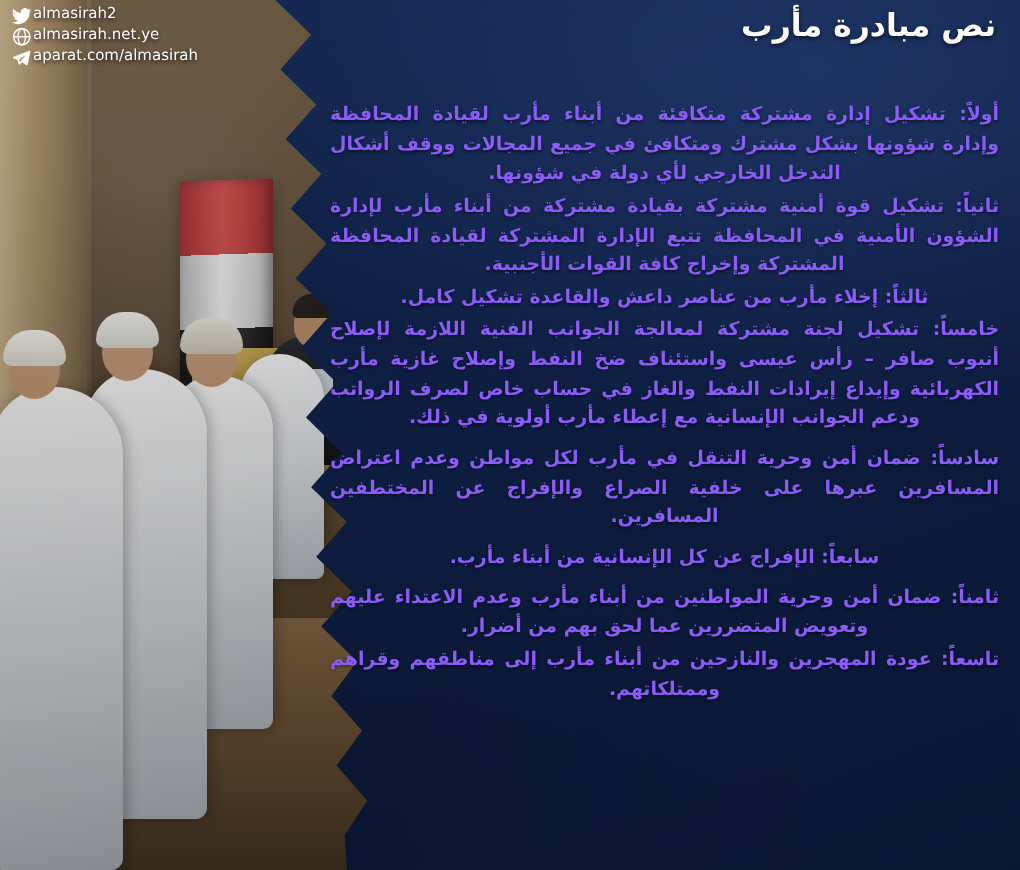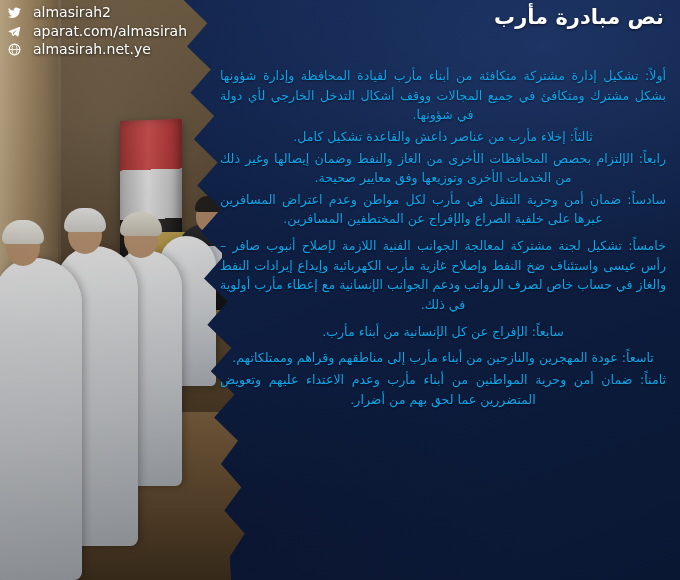--- a/index.html
+++ b/index.html
@@ -177,45 +177,45 @@
   
   .body-wrap {
     position: absolute;
     top: 66px; right: 14px;
     width: 446px;
     direction: rtl;
     text-align: justify;
     text-align-last: center;
   }
   .para {
-    color: #0ea5e9;
+    color: #8b5cf6;
     font-size: 12.6px;
     line-height: 1.56;
     margin-bottom: 2px;
-    font-weight: normal;
+    font-weight: bold;
     letter-spacing: .1px;
     text-shadow: 0 1px 2px rgba(0,0,0,.5);
   }
   .para.spaced { margin-bottom: 7px; }
 
   
   .wm {
     position: absolute;
     top: 4px; left: 8px;
     direction: ltr;
     text-align: left;
     color: #ffffff;
     text-shadow: 0 1px 3px rgba(0,0,0,.75);
   }
   .wm-row {
     display: flex;
     align-items: center;
-    gap: 12px;
+    gap: 1px;
     margin-bottom: 1px;
-    font-size: 14px;
+    font-size: 10px;
     line-height: 1.25;
   }
   .wm-row .label { font-weight: normal; }
   .ico { width: 13px; height: 13px; flex: 0 0 13px; display: block; }
   .ico svg { width: 13px; height: 13px; display: block; }
 </style>
 </head>
 <body>
 
 <div id="page">
@@ -255,51 +255,51 @@
   <div class="panel">
     <div class="panel-texture"></div>
   </div>
 
   <div class="title-wrap">
     <div class="title-line">نص مبادرة مأرب</div>
   </div>
 
   <div class="body-wrap">
       <div class="para">أولاً: تشكيل إدارة مشتركة متكافئة من أبناء مأرب لقيادة المحافظة وإدارة شؤونها بشكل مشترك ومتكافئ في جميع المجالات ووقف أشكال التدخل الخارجي لأي دولة في شؤونها.</div>
+      <div class="para">ثانياً: تشكيل قوة أمنية مشتركة بقيادة مشتركة من أبناء مأرب لإدارة الشؤون الأمنية في المحافظة تتبع الإدارة المشتركة لقيادة المحافظة المشتركة وإخراج كافة القوات الأجنبية.</div>
       <div class="para">ثالثاً: إخلاء مأرب من عناصر داعش والقاعدة تشكيل كامل.</div>
-      <div class="para">رابعاً: الإلتزام بحصص المحافظات الأخرى من الغاز والنفط وضمان إيصالها وغير ذلك من الخدمات الأخرى وتوزيعها وفق معايير صحيحة.</div>
+      <div class="para spaced">خامساً: تشكيل لجنة مشتركة لمعالجة الجوانب الفنية اللازمة لإصلاح أنبوب صافر – رأس عيسى واستئناف ضخ النفط وإصلاح غازية مأرب الكهربائية وإيداع إيرادات النفط والغاز في حساب خاص لصرف الرواتب ودعم الجوانب الإنسانية مع إعطاء مأرب أولوية في ذلك.</div>
       <div class="para spaced">سادساً: ضمان أمن وحرية التنقل في مأرب لكل مواطن وعدم اعتراض المسافرين عبرها على خلفية الصراع والإفراج عن المختطفين المسافرين.</div>
-      <div class="para spaced">خامساً: تشكيل لجنة مشتركة لمعالجة الجوانب الفنية اللازمة لإصلاح أنبوب صافر – رأس عيسى واستئناف ضخ النفط وإصلاح غازية مأرب الكهربائية وإيداع إيرادات النفط والغاز في حساب خاص لصرف الرواتب ودعم الجوانب الإنسانية مع إعطاء مأرب أولوية في ذلك.</div>
       <div class="para spaced">سابعاً: الإفراج عن كل الإنسانية من أبناء مأرب.</div>
+      <div class="para">ثامناً: ضمان أمن وحرية المواطنين من أبناء مأرب وعدم الاعتداء عليهم وتعويض المتضررين عما لحق بهم من أضرار.</div>
       <div class="para">تاسعاً: عودة المهجرين والنازحين من أبناء مأرب إلى مناطقهم وقراهم وممتلكاتهم.</div>
-      <div class="para">ثامناً: ضمان أمن وحرية المواطنين من أبناء مأرب وعدم الاعتداء عليهم وتعويض المتضررين عما لحق بهم من أضرار.</div>
     </div>
 
   <div class="wm">
     <div class="wm-row">
       <span class="ico">
         <svg viewBox="0 0 24 24">
             <path fill="#ffffff" d="M23 4.9c-.9.4-1.8.7-2.8.8 1-.6 1.8-1.6 2.2-2.7-1 .6-2.1 1-3.2 1.2a5 5 0 0 0-8.5 4.5A14 14 0 0 1 1.6 3.5a5 5 0 0 0 1.5 6.6c-.8 0-1.6-.2-2.3-.6 0 2.4 1.7 4.4 4 4.9-.7.2-1.5.2-2.2.1.6 2 2.5 3.4 4.7 3.5A10 10 0 0 1 0 19.9a14 14 0 0 0 21.6-12.5c1-.7 1.8-1.6 2.4-2.5z"></path>
           </svg>
       </span>
       <span class="label">almasirah2</span>
-    </div>
-    <div class="wm-row">
-      <span class="ico">
-        <svg viewBox="0 0 24 24">
-            <path fill="#ffffff" d="M21.8 3.2 1.9 10.9c-1 .4-1 1.8.1 2.1l4.5 1.4 1.7 5.3c.3.9 1.4 1.1 2 .4l2.4-2.6 4.6 3.4c.8.6 1.9.2 2.1-.8l3.2-15c.2-1-.8-1.8-1.7-1.4zM9 14.3l8.7-6.4-6.9 7.7-.2 3-1.6-4.3z"></path>
-          </svg>
-      </span>
-      <span class="label">aparat.com/almasirah</span>
     </div>
     <div class="wm-row">
       <span class="ico">
         <svg viewBox="0 0 24 24">
             <circle cx="12" cy="12" r="10" fill="none" stroke="#ffffff" stroke-width="2"></circle>
             <ellipse cx="12" cy="12" rx="4.5" ry="10" fill="none" stroke="#ffffff" stroke-width="1.6"></ellipse>
             <path d="M2 12h20" stroke="#ffffff" stroke-width="1.6"></path>
           </svg>
       </span>
       <span class="label">almasirah.net.ye</span>
     </div>
+    <div class="wm-row">
+      <span class="ico">
+        <svg viewBox="0 0 24 24">
+            <path fill="#ffffff" d="M21.8 3.2 1.9 10.9c-1 .4-1 1.8.1 2.1l4.5 1.4 1.7 5.3c.3.9 1.4 1.1 2 .4l2.4-2.6 4.6 3.4c.8.6 1.9.2 2.1-.8l3.2-15c.2-1-.8-1.8-1.7-1.4zM9 14.3l8.7-6.4-6.9 7.7-.2 3-1.6-4.3z"></path>
+          </svg>
+      </span>
+      <span class="label">aparat.com/almasirah</span>
+    </div>
   </div>
 
 </div>
 
 </body></html>

